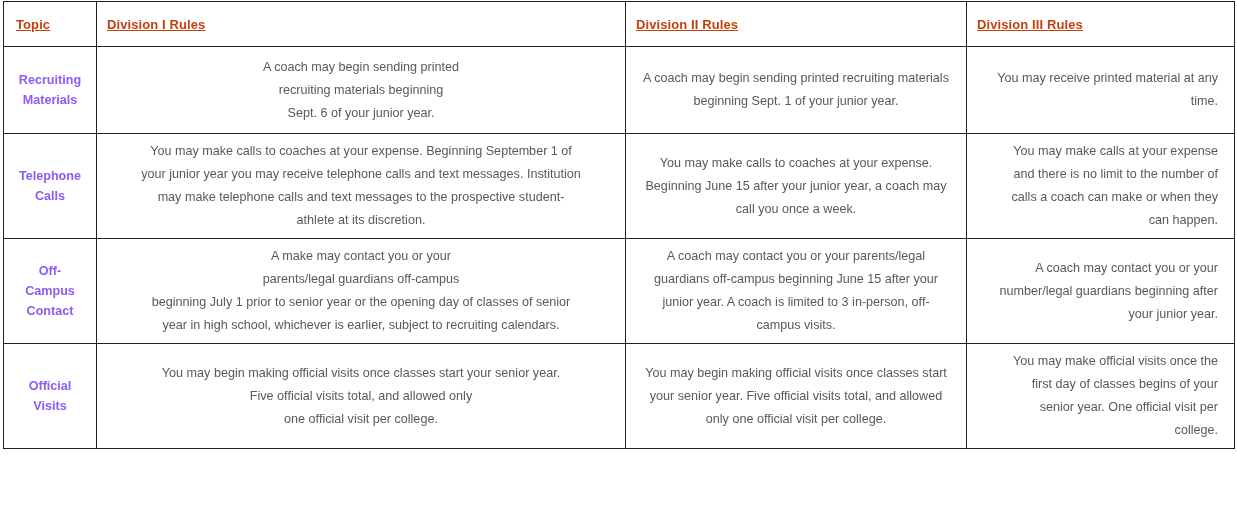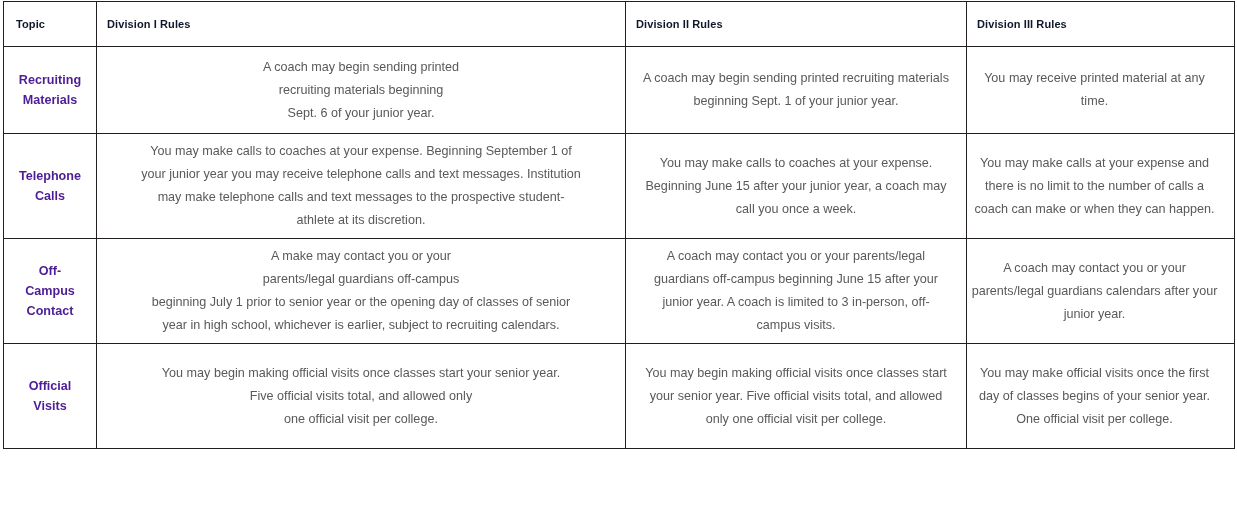--- a/index.html
+++ b/index.html
@@ -35,50 +35,51 @@
   table.rules-table th,
   table.rules-table td {
     border: 1px solid #231f20;
     vertical-align: middle;
     box-sizing: border-box;
   }
 
   
   thead th {
     text-align: left;
-    font-size: 11px;
+    font-size: 13px;
     font-weight: bold;
-    color: #0f172a;
+    color: #c2410c;
     letter-spacing: 0.1px;
     padding: 13px 9px 13px 10px;
     height: 45px;
+    text-decoration: underline;
   }
   thead th.th-topic { padding-left: 12px; }
 
   
   td.topic-cell {
     text-align: center;
-    color: #4c1d95;
+    color: #8b5cf6;
     font-weight: bold;
     font-size: 12.6px;
     line-height: 20px;
     padding: 4px 4px;
   }
 
   
   td.rule-cell {
     text-align: center;
     color: #58595b;
     font-size: 12.6px;
     line-height: 23px;
     padding: 6px 10px;
   }
   td.rule-cell.div1 { padding-left: 14px; padding-right: 14px; }
   td.rule-cell.div2 { padding-left: 16px; padding-right: 16px; }
-  td.rule-cell.div3 { padding-left: 4px; padding-right: 16px; }
+  td.rule-cell.div3 { padding-left: 28px; padding-right: 16px; text-align: right; }
 
   
   tr.row-recruiting  td { height: 87px; }
   tr.row-telephone   td { height: 105px; }
   tr.row-offcampus   td { height: 104px; }
   tr.row-unofficial  td { height: 66px; }
   tr.row-official    td { height: 105px; }
 
   .brk { display: block; }
 </style>
@@ -138,21 +139,21 @@
           <span class="brk">Campus</span>
           <span class="brk">Contact</span>
         </td>
         <td class="rule-cell div1">
           <span class="brk">A make may contact you or your</span>
           <span class="brk">parents/legal guardians off-campus</span>
           <span class="brk">beginning July 1 prior to senior year or the opening day of classes of senior</span>
           <span class="brk">year in high school, whichever is earlier, subject to recruiting calendars.</span>
         </td>
         <td class="rule-cell div2">A coach may contact you or your parents/legal guardians off-campus beginning June 15 after your junior year. A coach is limited to 3 in-person, off-campus visits.</td>
-        <td class="rule-cell div3">A coach may contact you or your parents/legal guardians calendars after your junior year.</td>
+        <td class="rule-cell div3">A coach may contact you or your number/legal guardians beginning after your junior year.</td>
       </tr>
 
 
       <tr class="row-official">
         <td class="topic-cell">
           <span class="brk">Official</span>
           <span class="brk">Visits</span>
         </td>
         <td class="rule-cell div1">
           <span class="brk">You may begin making official visits once classes start your senior year.</span>

